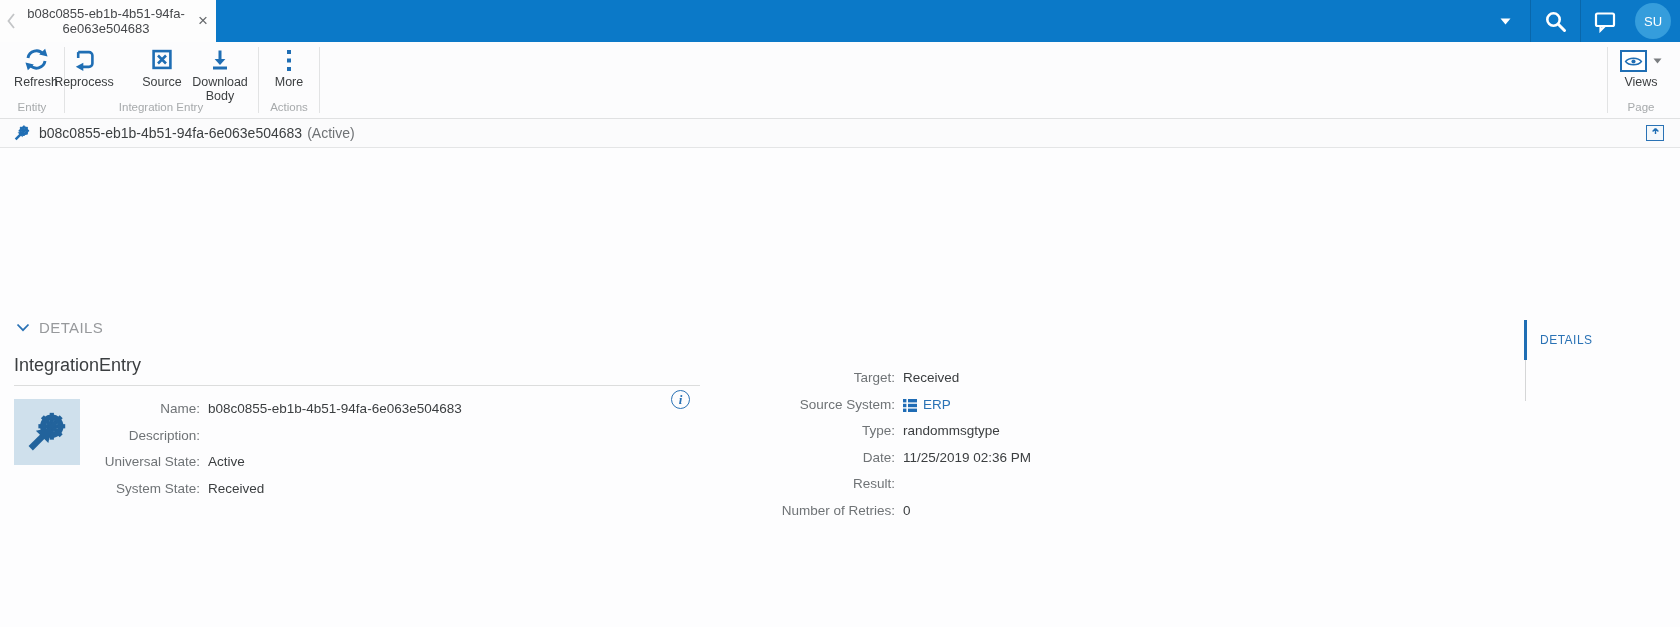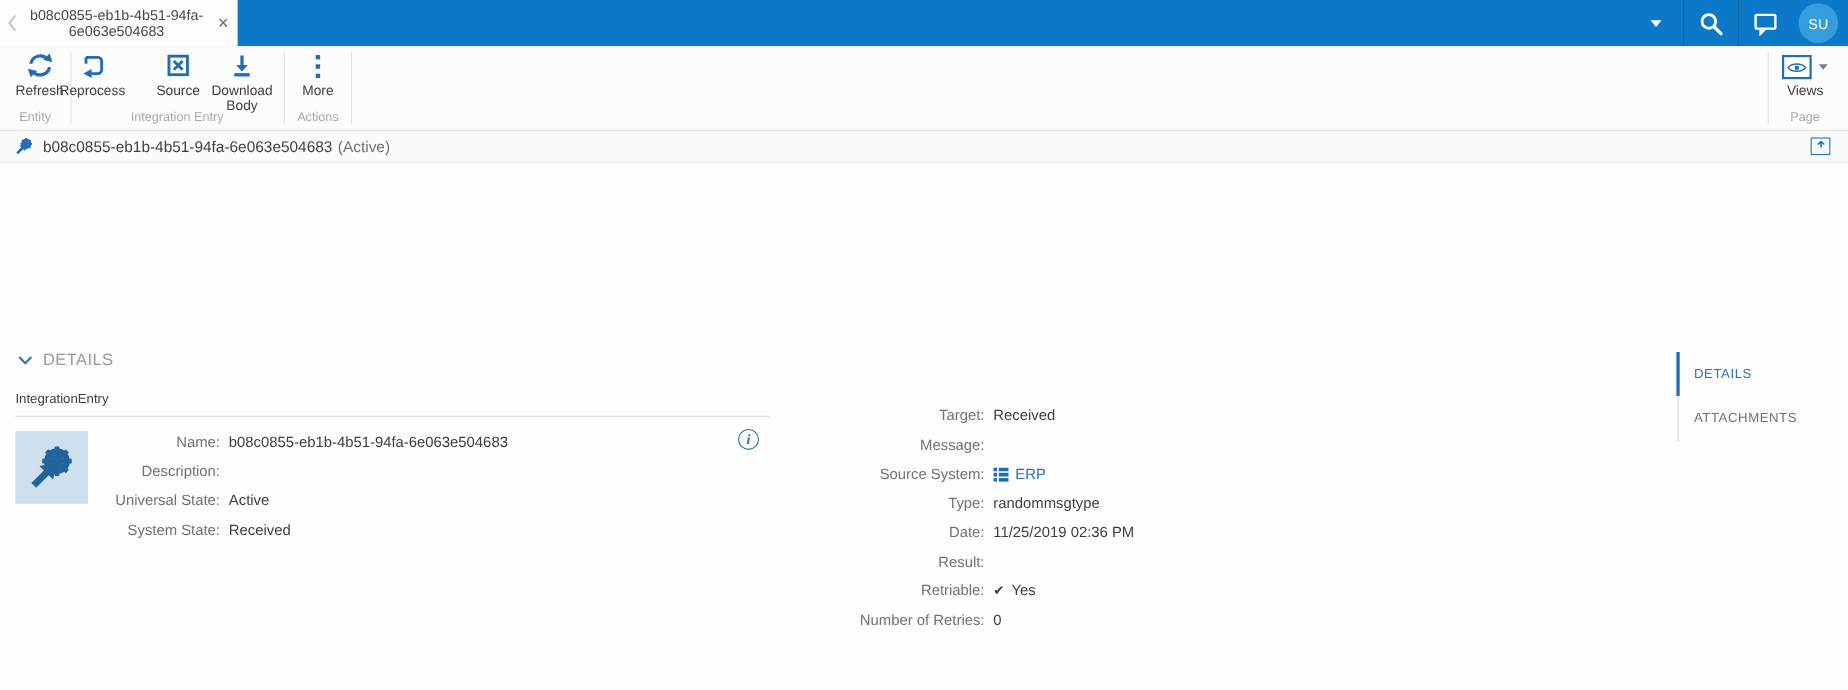--- a/index.html
+++ b/index.html
@@ -40,21 +40,21 @@
                   background:#f4f8fb; cursor:pointer; }
   .collapse-icn .capbar { width:100%; height:4px; background:#1f6eb4; }
   .collapse-icn svg { display:block; margin:1px auto 0; }
 
   
   .content { position:absolute; left:0; top:148px; width:1680px; height:479px; background:#fdfdfe; }
   .sect-head { position:absolute; left:16px; top:171px; display:flex; align-items:center; gap:9px; cursor:pointer; }
   .sect-head span { font-size:15px; color:#97999c; letter-spacing:0.4px; }
 
   .col { position:absolute; top:207px; }
-  .col-title { font-size:12px; color:#3b3e40; padding-bottom:9px; border-bottom:1px solid #dcdddd; }
+  .col-title { font-size:18px; color:#3b3e40; padding-bottom:9px; border-bottom:1px solid #dcdddd; }
   .col-body { display:flex; margin-top:13px; }
   .thumb { width:66px; height:66px; background:#cfe0ec; flex:none; display:flex; align-items:center; justify-content:center; }
   .fields { flex:1; padding-top:1px; }
   .frow { display:flex; margin-bottom:8px; }
   .flabel { flex:none; text-align:right; color:#6f7376; font-size:13.5px; line-height:18.5px; }
   .fields-left .flabel { width:108px; }
   .fields-right .flabel { width:172px; }
   .fvalue { margin-left:8px; color:#3b3e40; font-size:13.5px; line-height:18.5px; display:flex; align-items:flex-start; gap:6px; }
   .link { color:#2a72b5; cursor:pointer; }
   .check { color:#3f4244; font-size:12.5px; line-height:18.5px; }
@@ -273,26 +273,20 @@
   <div class="col" style="left:723px;width:680px">
     <div class="col-body">
       <div class="fields fields-right">
         <div class="frow">
           <span class="flabel">Target:</span>
           <span class="fvalue">
               <span>Received</span>
             </span>
         </div>
         <div class="frow">
-          <span class="flabel">Message:</span>
-          <span class="fvalue">
-              <span></span>
-            </span>
-        </div>
-        <div class="frow">
           <span class="flabel">Source System:</span>
           <span class="fvalue">
             <svg width="14" height="13" style="margin-top:3px">
               <g fill="#1f6cb5">
                 <rect x="0" y="0" width="3.4" height="3.4"></rect>
                   <rect x="5" y="0" width="9" height="3.4"></rect>
                 <rect x="0" y="4.8" width="3.4" height="3.4"></rect>
                   <rect x="5" y="4.8" width="9" height="3.4"></rect>
                 <rect x="0" y="9.6" width="3.4" height="3.4"></rect>
                   <rect x="5" y="9.6" width="9" height="3.4"></rect>
@@ -313,34 +307,26 @@
               <span>11/25/2019 02:36 PM</span>
             </span>
         </div>
         <div class="frow">
           <span class="flabel">Result:</span>
           <span class="fvalue">
               <span></span>
             </span>
         </div>
         <div class="frow">
-          <span class="flabel">Retriable:</span>
-          <span class="fvalue">
-            <span class="check">✔</span>
-            <span>Yes</span>
-          </span>
-        </div>
-        <div class="frow">
           <span class="flabel">Number of Retries:</span>
           <span class="fvalue">
               <span>0</span>
             </span>
         </div>
 
       </div>
     </div>
   </div>
 
   <div class="rail-line"></div>
   <div class="rail-active"></div>
   <div class="rail-item active" style="top:172px">DETAILS</div>
-  <div class="rail-item inactive" style="top:212px">ATTACHMENTS</div>
 </div>
 
 </body></html>

